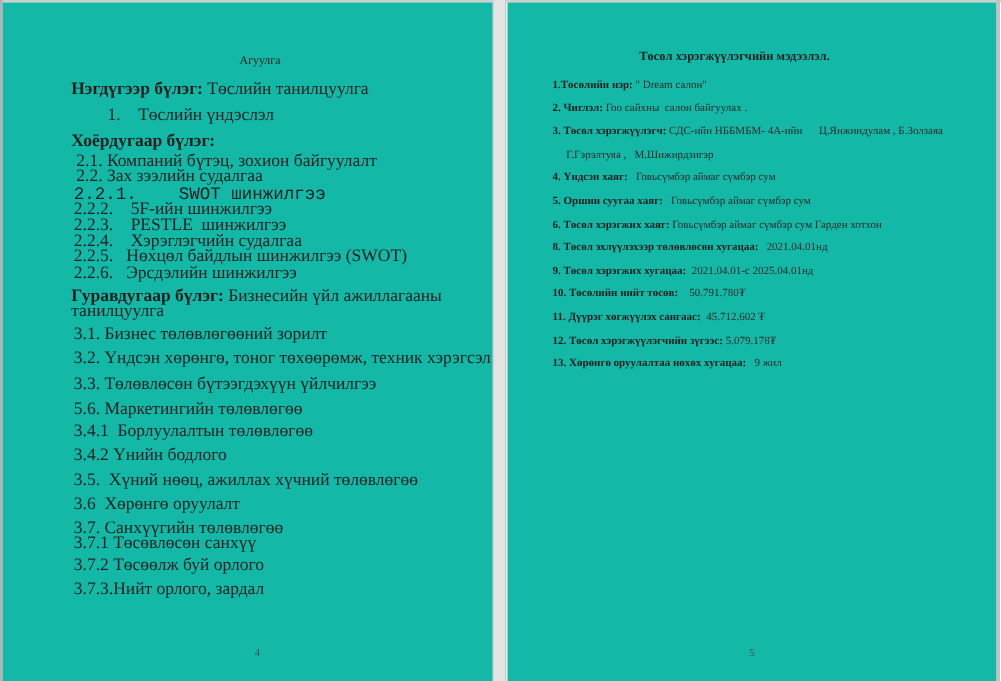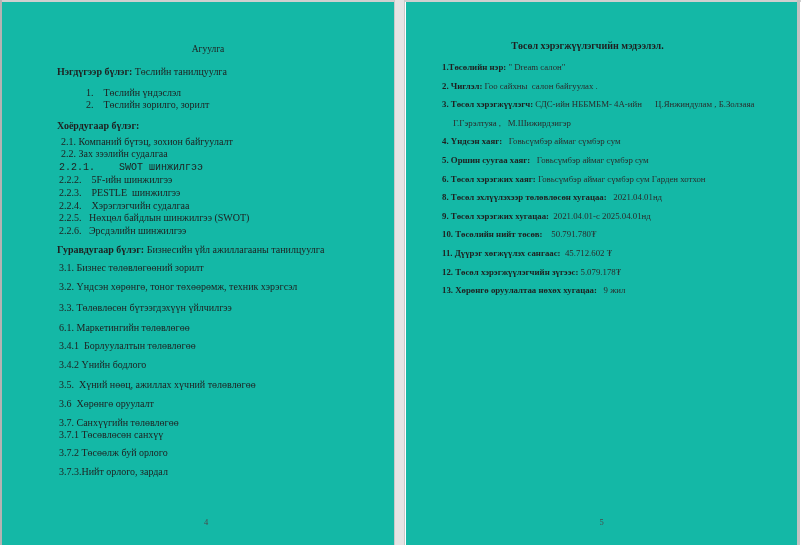--- a/index.html
+++ b/index.html
@@ -18,21 +18,21 @@
   }
   .page { position:absolute; top:2px; height:543px; background:#14b8a6; }
   #page-left  { left:2px;  width:392px; }
   #page-right { left:406px; width:391px; }
 
   
   .toc-title {
     margin-top:40px; text-align:center; text-indent:20px;
     font-size:9.5px; line-height:15px;
   }
-  .tl { font-size:10px; line-height:12px; white-space:pre-wrap; }
+  .tl { font-size:14px; line-height:12px; white-space:pre-wrap; }
   .tl b { font-weight:bold; }
   .i-h { padding-left:55px; }
   .i-1 { padding-left:84px; }
   .i-2 { padding-left:59px; }
   .i-3 { padding-left:57px; }
   .mt1 { margin-top:1px; } .mt2 { margin-top:2px;font-family:Liberation Mono, monospace; } .mt4 { margin-top:4px; }
   .mt6 { margin-top:6px; } .mt7 { margin-top:7px; } .mt8 { margin-top:8px; }
   .mt9 { margin-top:9px; } .mt10{ }
   .pagenum {
     position:absolute; bottom:18px; left:0; width:100%;
@@ -59,35 +59,34 @@
 <div class="edge-top"></div>
 <div class="edge-left"></div>
 <div class="page-gap"></div>
 <div class="edge-right"></div>
 
 <div class="page" id="page-left">
   <div class="toc-title">Агуулга</div>
 
   <div class="tl i-h mt9"><b>Нэгдүгээр бүлэг:</b><span> Төслийн танилцуулга</span></div>
   <div class="tl i-1 mt9"><span>1.    Төслийн үндэслэл</span></div>
-  <div class="tl i-1"><span>2.    Төслийн зорилго, зорилт</span></div>
   <div class="tl i-h mt9"><b>Хоёрдугаар бүлэг:</b><span></span></div>
   <div class="tl i-2 mt4"><span>2.1. Компаний бүтэц, зохион байгуулалт</span></div>
   <div class="tl i-2"><span>2.2. Зах зээлийн судалгаа</span></div>
   <div class="tl i-3 mt2"><span>2.2.1.    SWOT шинжилгээ</span></div>
   <div class="tl i-3"><span>2.2.2.    5F-ийн шинжилгээ</span></div>
   <div class="tl i-3 mt1"><span>2.2.3.    PESTLE  шинжилгээ</span></div>
   <div class="tl i-3 mt1"><span>2.2.4.    Хэрэглэгчийн судалгаа</span></div>
   <div class="tl i-3"><span>2.2.5.   Нөхцөл байдлын шинжилгээ (SWOT)</span></div>
   <div class="tl i-3 mt1"><span>2.2.6.   Эрсдэлийн шинжилгээ</span></div>
   <div class="tl i-h mt7"><b>Гуравдугаар бүлэг:</b><span> Бизнесийн үйл ажиллагааны танилцуулга</span></div>
   <div class="tl i-3 mt6"><span>3.1. Бизнес төлөвлөгөөний зорилт</span></div>
   <div class="tl i-3 mt7"><span>3.2. Үндсэн хөрөнгө, тоног төхөөрөмж, техник хэрэгсэл</span></div>
   <div class="tl i-3 mt9"><span>3.3. Төлөвлөсөн бүтээгдэхүүн үйлчилгээ</span></div>
-  <div class="tl i-3 mt8"><span>6.1. Маркетингийн төлөвлөгөө</span></div>
+  <div class="tl i-3 mt8"><span>5.6. Маркетингийн төлөвлөгөө</span></div>
   <div class="tl i-3 mt6"><span>3.4.1  Борлуулалтын төлөвлөгөө</span></div>
   <div class="tl i-3 mt7"><span>3.4.2 Үнийн бодлого</span></div>
   <div class="tl i-3 mt8"><span>3.5.  Хүний нөөц, ажиллах хүчний төлөвлөгөө</span></div>
   <div class="tl i-3 mt7"><span>3.6  Хөрөнгө оруулалт</span></div>
   <div class="tl i-3 mt7"><span>3.7. Санхүүгийн төлөвлөгөө</span></div>
   <div class="tl i-3 mt10"><span>3.7.1 Төсөвлөсөн санхүү</span></div>
   <div class="tl i-3 mt6"><span>3.7.2 Төсөөлж буй орлого</span></div>
   <div class="tl i-3 mt7"><span>3.7.3.Нийт орлого, зардал</span></div>
 
   <div class="pagenum">4</div>

